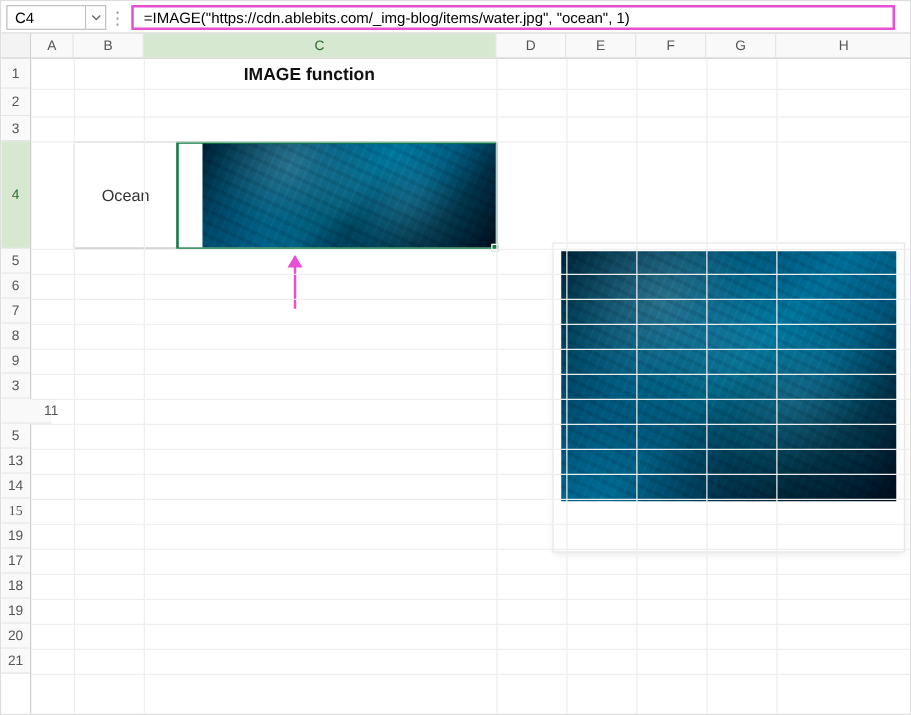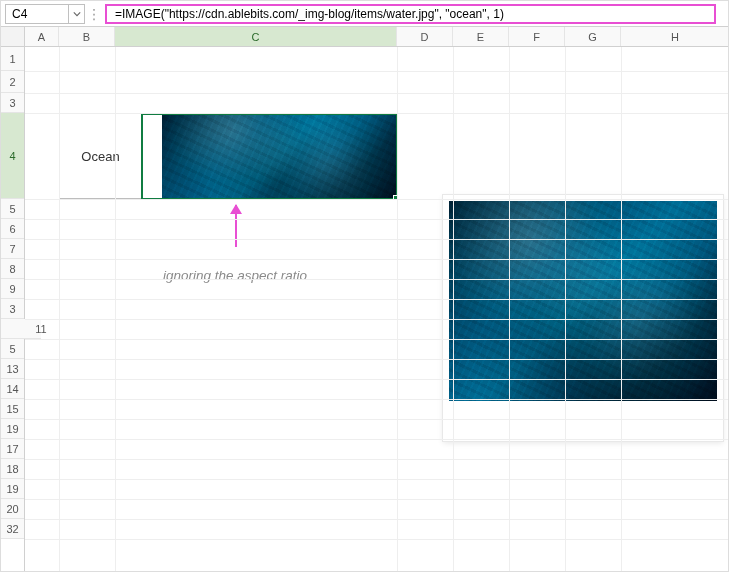--- a/index.html
+++ b/index.html
@@ -249,60 +249,60 @@
         <div class="row-h" style="height: 20px;">5</div>
         <div class="row-h" style="height: 20px;">6</div>
         <div class="row-h" style="height: 20px;">7</div>
         <div class="row-h" style="height: 20px;">8</div>
         <div class="row-h" style="height: 20px;">9</div>
         <div class="row-h" style="height: 20px;">3</div>
         <div class="row-h" style="height: 20px; padding-left: 40px;">11</div>
         <div class="row-h" style="height: 20px;">5</div>
         <div class="row-h" style="height: 20px;">13</div>
         <div class="row-h" style="height: 20px;">14</div>
-        <div class="row-h" style="height: 20px;">15</div>
+        <div class="row-h" style="height: 20px; font-family: Liberation Serif, serif;">15</div>
         <div class="row-h" style="height: 20px;">19</div>
         <div class="row-h" style="height: 20px;">17</div>
         <div class="row-h" style="height: 20px;">18</div>
         <div class="row-h" style="height: 20px;">19</div>
         <div class="row-h" style="height: 20px;">20</div>
-        <div class="row-h" style="height: 20px;">32</div>
+        <div class="row-h" style="height: 20px;">21</div>
       </div>
   </div>
   <div class="sheet">
     <div class="col-headers" id="col-headers-container">
         <div class="col-h" style="width: 34px;">A</div>
         <div class="col-h" style="width: 56px;">B</div>
         <div class="col-h sel" style="width: 282px;">C</div>
         <div class="col-h" style="width: 56px;">D</div>
         <div class="col-h" style="width: 56px;">E</div>
         <div class="col-h" style="width: 56px;">F</div>
         <div class="col-h" style="width: 56px;">G</div>
         <div class="col-h" style="width: 109px;">H</div>
       </div>
     <div class="cells" id="cells">
 
+      <div class="title-text" style="left:170px; top:4px;">IMAGE function</div>
 
 
       <div class="table-box" style="left:34px; top:66px; width:338px; height:86px;gap:20px;">
         <div class="label-cell">Ocean</div>
         <div class="img-cell">
           <div class="water" style="position:relative;"></div>
         </div>
       </div>
 
       <div class="sel-outline" style="left:116px; top:66px; width:257px; height:87px;">
         <div class="sel-handle"></div>
       </div>
 
       <div class="arrow" style="left:210px; top:158px; height:42px;"></div>
 
       <div class="annotation" style="left:80px; top:202px;">
         <br>
-        <span>ignoring the aspect ratio</span>
       </div>
 
       <div class="big-img-frame" style="left:418px; top:148px; width:280px; height:246px;">
         <div class="water" style="width:100%;height:200px;position:relative;"></div>
       </div>
 
     <div class="gridline-h" style="top: 24px;"></div>
         <div class="gridline-h" style="top: 46px;"></div>
         <div class="gridline-h" style="top: 66px;"></div>
         <div class="gridline-h" style="top: 152px;"></div>

